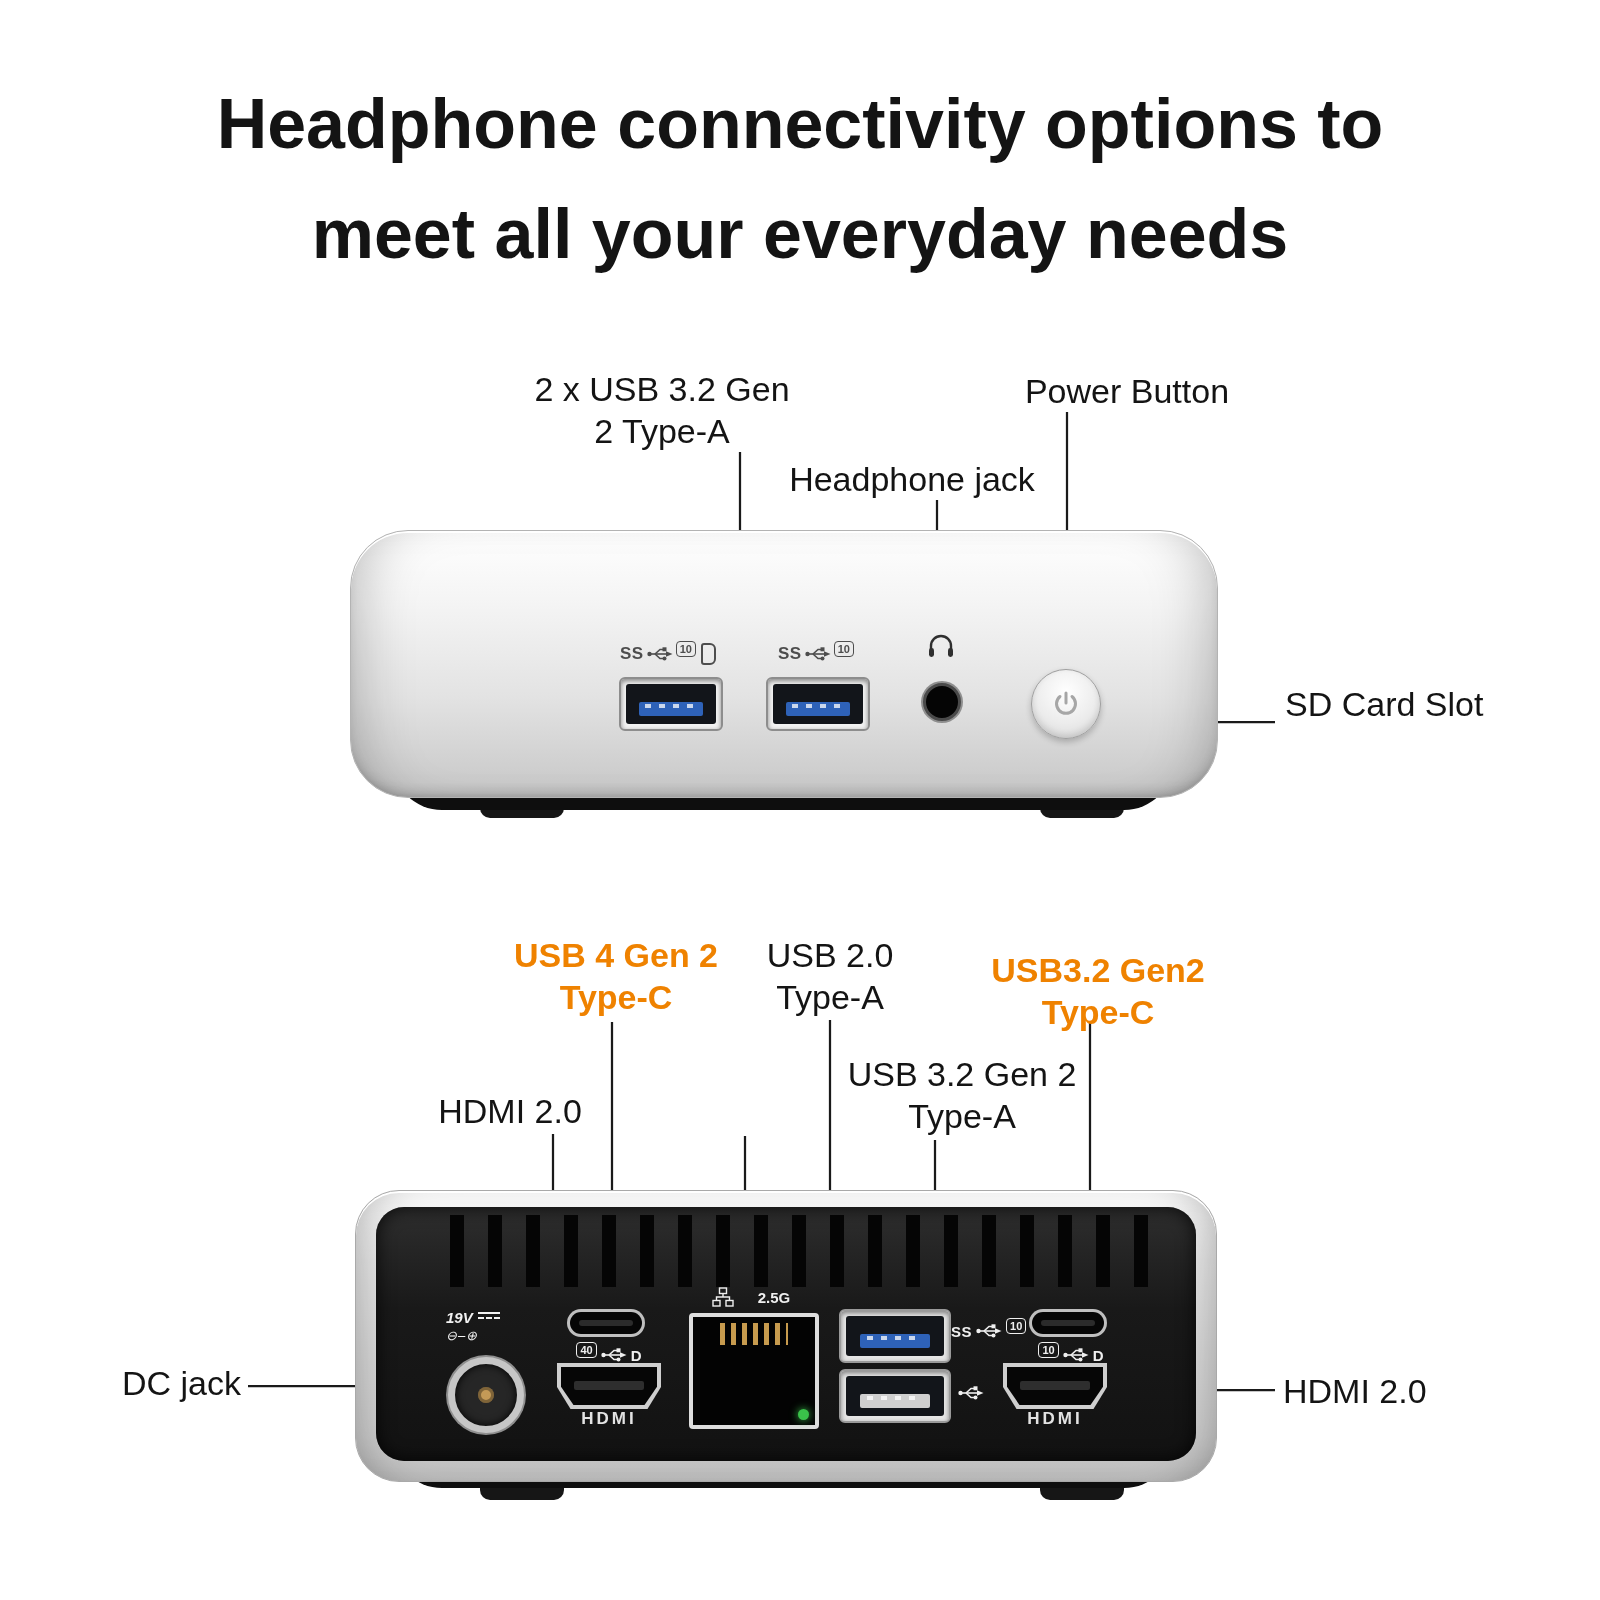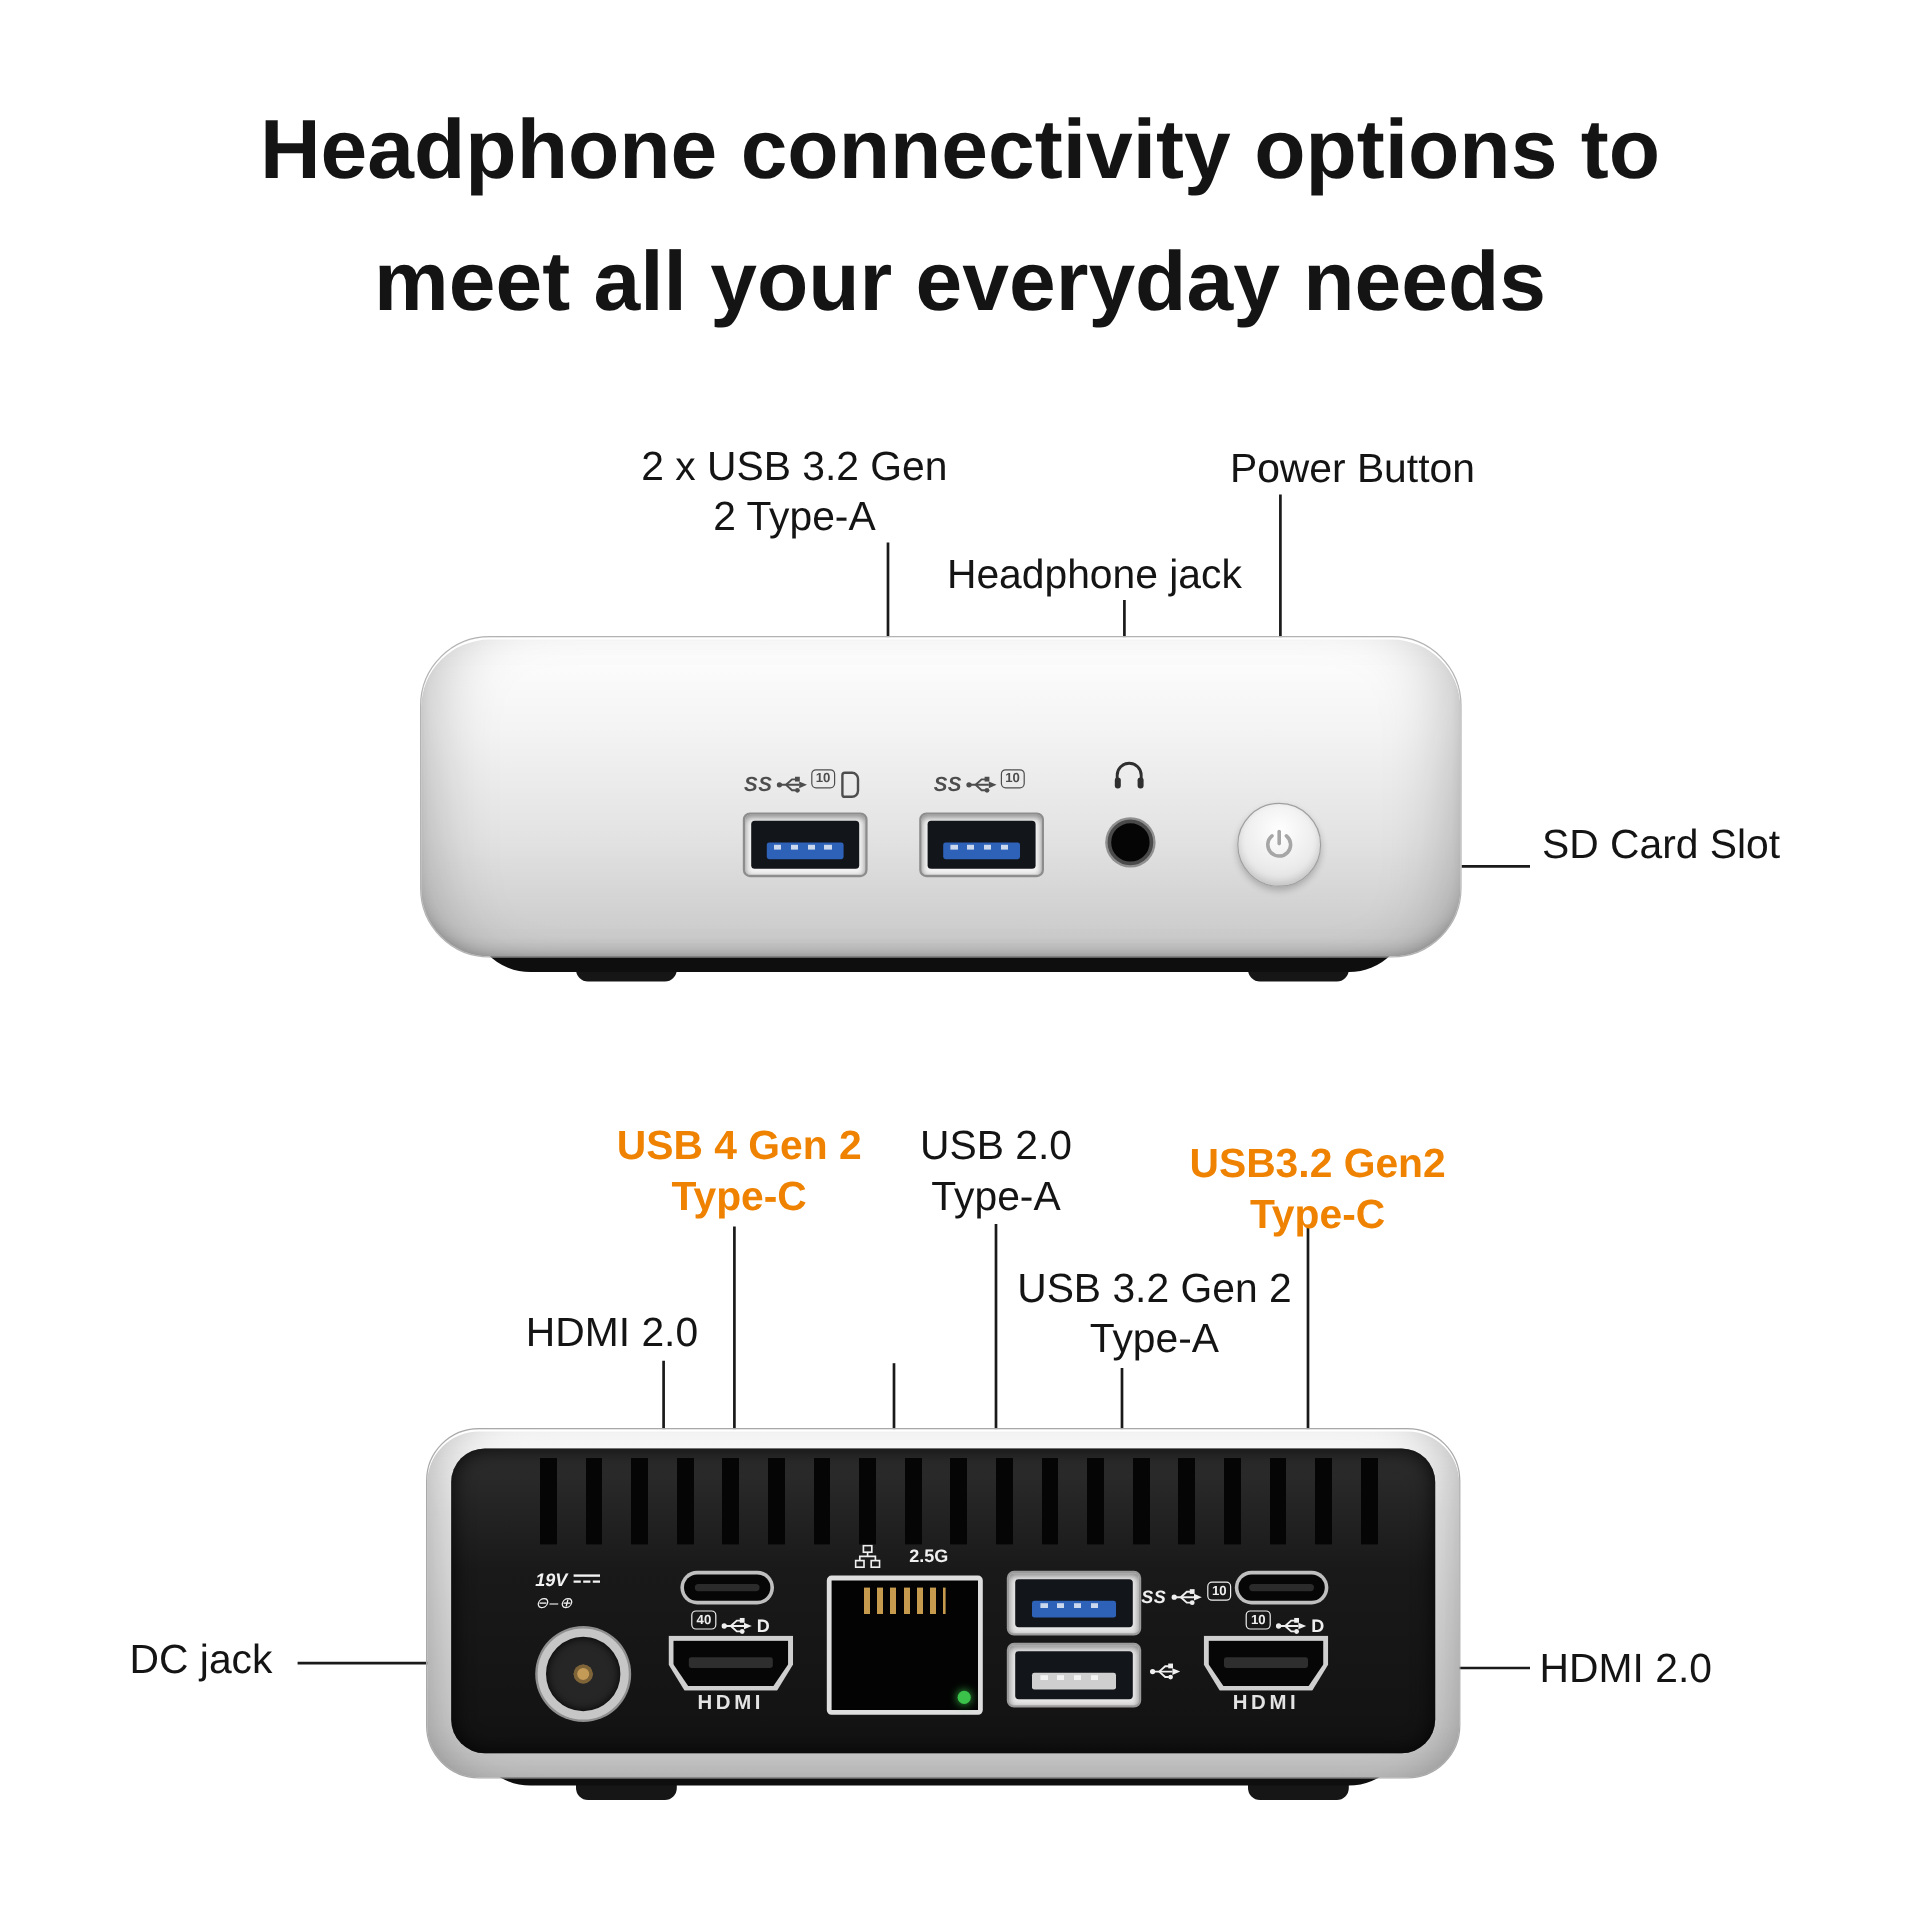--- a/index.html
+++ b/index.html
@@ -18,21 +18,21 @@
   #lblFrontUsb{left:662px;top:368px;}
   #lblHeadphone{left:912px;top:458px;}
   #lblPower{left:1127px;top:370px;}
   #lblSd{left:1285px;top:683px;}
   #lblUsb4{left:616px;top:934px;}
   #lblUsb20{left:830px;top:934px;}
   #lblUsbc2{left:1098px;top:934px;margin-top:15px;}
   #lblLan{left:727px;top:1050px;}
   #lblUsb32a{left:962px;top:1053px;}
   #lblHdmiL{left:510px;top:1090px;}
-  #lblDc{left:108px;top:1362px;}
+  #lblDc{left:122px;top:1362px;}
   #lblHdmiR{left:1283px;top:1370px;}
 
   
   .lines{position:absolute;left:0;top:0;pointer-events:none;}
   .lines path{stroke:#1a1a1a;stroke-width:2.25;fill:none;}
 
   
   .dev-base{position:absolute;background:#0e0e0e;z-index:1;}
   .foot{position:absolute;width:84px;height:14px;background:#161616;
         border-radius:0 0 10px 10px;z-index:0;}
@@ -43,21 +43,21 @@
     background:linear-gradient(180deg,#ffffff 0%,#f4f4f4 28%,#e3e3e3 62%,#c7c7c7 100%);
     box-shadow:inset 0 2px 0 #ffffff,
                inset 42px 0 60px -40px rgba(0,0,0,.28),
                inset -42px 0 60px -40px rgba(0,0,0,.28),
                inset 0 -8px 14px -8px rgba(0,0,0,.30);}
   #frontBase{left:392px;top:700px;width:782px;height:110px;border-radius:0 0 50px 50px;}
   #footF1{left:480px;top:804px;} #footF2{left:1040px;top:804px;}
 
   .port-icon{position:absolute;display:flex;align-items:center;justify-content:center;
              gap:3px;color:#4d4d4d;height:26px;}
-  .ss{font-size:17px;font-weight:bold;font-style:italic;letter-spacing:.5px;}
+  .ss{font-size:17px;font-weight:bold;letter-spacing:.5px;}
   .speed-badge{font-size:11px;font-weight:bold;border:1.5px solid currentColor;
                border-radius:4px;padding:0 3px;line-height:14px;transform:translateY(-5px);}
   .plug-outline{width:11px;height:18px;border:2px solid currentColor;border-radius:3px 6px 6px 3px;margin-left:2px;}
   #iconUsbF1{left:250px;top:110px;width:134px;}
   #iconUsbF2{left:402px;top:110px;width:126px;}
 
   .usb-a{position:absolute;width:100px;height:50px;background:#f2f2f2;border:2px solid #8d8d8d;
          border-radius:6px;box-shadow:inset 0 2px 5px rgba(0,0,0,.45);}
   .usb-a .slot{position:absolute;inset:5px;background:#12151a;border-radius:3px;overflow:hidden;}
   .usb-a .tongue{position:absolute;left:14%;right:14%;top:44%;height:36%;border-radius:2px;}

